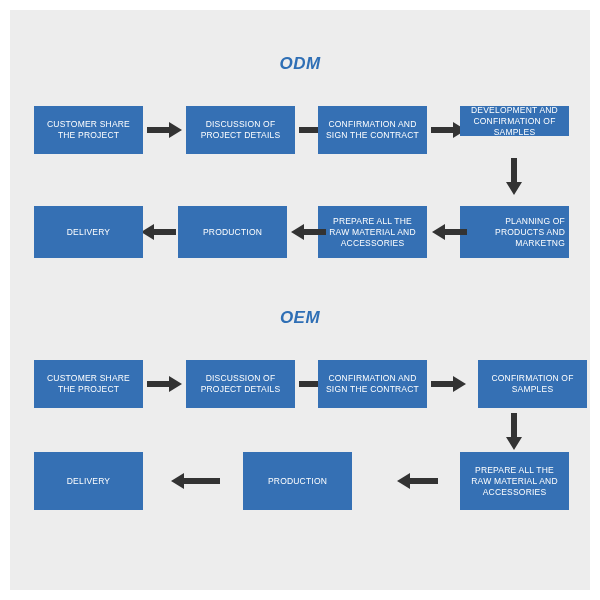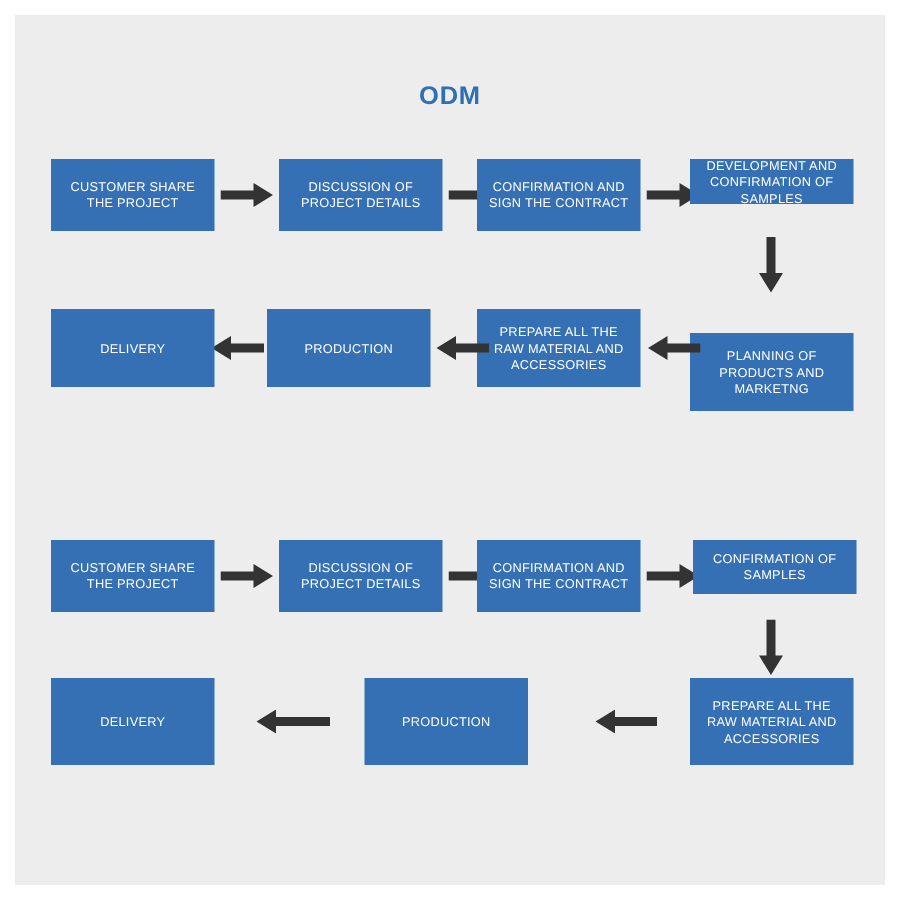--- a/index.html
+++ b/index.html
@@ -22,20 +22,21 @@
     background: #ededed;
   }
   .section-title {
     position: absolute;
     width: 100%;
     text-align: center;
     color: #2f6fb5;
     font-size: 17px;
     font-weight: bold;
     letter-spacing: 0.5px;
+    font-style: italic;
   }
   .node {
     position: absolute;
     background: #3570b4;
     color: #ffffff;
     font-size: 8.5px;
     letter-spacing: 0.2px;
     line-height: 11px;
     display: flex;
     align-items: center;
@@ -80,21 +81,21 @@
   </div>
 
   <div class="node" style="left:450px; top:96px; width:109px; height:30px;">DEVELOPMENT AND CONFIRMATION OF SAMPLES</div>
 
   <div class="arrow" style="left:496px; top:148px;">
     <svg width="16" height="38" viewBox="0 0 16 38">
         <path d="M5 0 L11 0 L11 24 L16 24 L8 37 L0 24 L5 24 Z" fill="#333333"></path>
       </svg>
   </div>
 
-  <div class="node" style="left:450px; top:212px; width:109px; height:52px;">PLANNING OF PRODUCTS AND MARKETNG</div>
+  <div class="node" style="left:450px; top:196px; width:109px; height:52px;text-align:right;">PLANNING OF PRODUCTS AND MARKETNG</div>
   <div class="arrow" style="left:421px; top:214px;">
     <svg width="36" height="16" viewBox="0 0 36 16">
         <path d="M36 5 L14 5 L14 0 L1 8 L14 16 L14 11 L36 11 Z" fill="#333333"></path>
       </svg>
   </div>
 
   <div class="node" style="left:308px; top:196px; width:109px; height:52px;">PREPARE ALL THE RAW MATERIAL AND ACCESSORIES</div>
   <div class="arrow" style="left:280px; top:214px;">
     <svg width="36" height="16" viewBox="0 0 36 16">
         <path d="M36 5 L14 5 L14 0 L1 8 L14 16 L14 11 L36 11 Z" fill="#333333"></path>
@@ -103,20 +104,21 @@
 
   <div class="node" style="left:168px; top:196px; width:109px; height:52px;">PRODUCTION</div>
   <div class="arrow" style="left:130px; top:214px;">
     <svg width="36" height="16" viewBox="0 0 36 16">
         <path d="M36 5 L14 5 L14 0 L1 8 L14 16 L14 11 L36 11 Z" fill="#333333"></path>
       </svg>
   </div>
 
   <div class="node" style="left:24px; top:196px; width:109px; height:52px;">DELIVERY</div>
 
+  <div class="section-title" style="top:298px;">OEM</div>
 
   <div class="node" style="left:24px; top:350px; width:109px; height:48px;">CUSTOMER SHARE THE PROJECT</div>
   <div class="arrow" style="left:137px; top:366px;">
     <svg width="36" height="16" viewBox="0 0 36 16">
         <path d="M0 5 L22 5 L22 0 L35 8 L22 16 L22 11 L0 11 Z" fill="#333333"></path>
       </svg>
   </div>
 
   <div class="node" style="left:176px; top:350px; width:109px; height:48px;">DISCUSSION OF PROJECT DETAILS</div>
   <div class="arrow" style="left:289px; top:366px;">
@@ -125,21 +127,21 @@
       </svg>
   </div>
 
   <div class="node" style="left:308px; top:350px; width:109px; height:48px;">CONFIRMATION AND SIGN THE CONTRACT</div>
   <div class="arrow" style="left:421px; top:366px;">
     <svg width="36" height="16" viewBox="0 0 36 16">
         <path d="M0 5 L22 5 L22 0 L35 8 L22 16 L22 11 L0 11 Z" fill="#333333"></path>
       </svg>
   </div>
 
-  <div class="node" style="left:452px; top:350px; width:109px; height:36px;">CONFIRMATION OF SAMPLES</div>
+  <div class="node" style="left:468px; top:350px; width:109px; height:48px;">CONFIRMATION OF SAMPLES</div>
 
   <div class="arrow" style="left:496px; top:403px;">
     <svg width="16" height="38" viewBox="0 0 16 38">
         <path d="M5 0 L11 0 L11 24 L16 24 L8 37 L0 24 L5 24 Z" fill="#333333"></path>
       </svg>
   </div>
 
   <div class="node" style="left:450px; top:442px; width:109px; height:58px;">PREPARE ALL THE RAW MATERIAL AND ACCESSORIES</div>
   <div class="arrow" style="left:386px; top:463px;">
     <svg width="42" height="16" viewBox="0 0 42 16">

